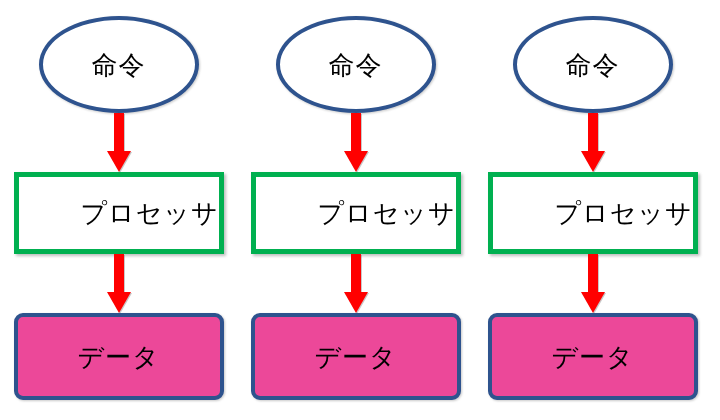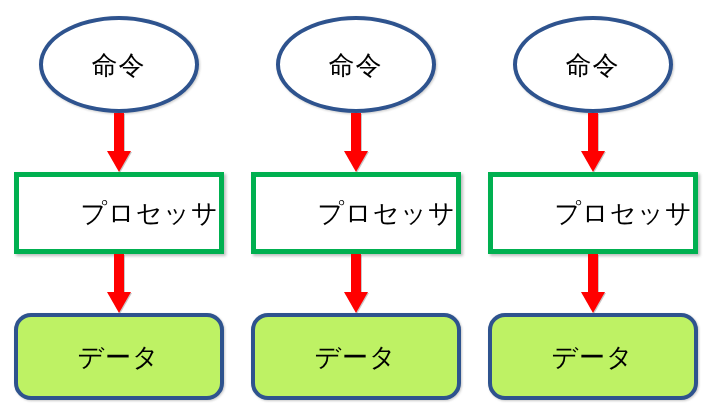--- a/index.html
+++ b/index.html
@@ -60,22 +60,22 @@
     display: flex;
     align-items: center;
     justify-content: flex-end;
     filter: drop-shadow(2px 2px 1.5px rgba(110,110,110,0.45));
   }
   .data-node {
     width: 210px;
     height: 87px;
     box-sizing: border-box;
     border: 4px solid #2E538E;
-    border-radius: 17px;
-    background: #bef264;
+    border-radius: 9px;
+    background: #ec4899;
     display: flex;
     align-items: center;
     justify-content: center;
     filter: drop-shadow(1.5px 1.5px 1px rgba(100,100,100,0.35));
   }
 </style>
 </head>
 <body>
 
 <div class="canvas">

